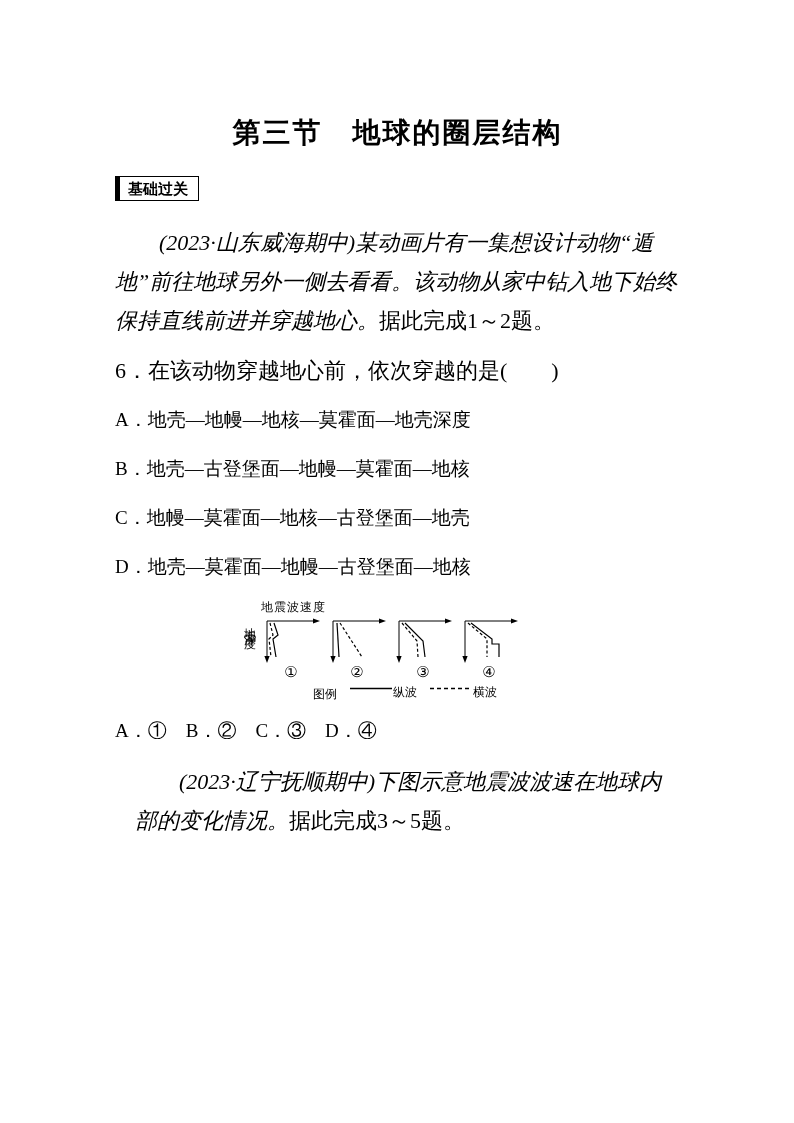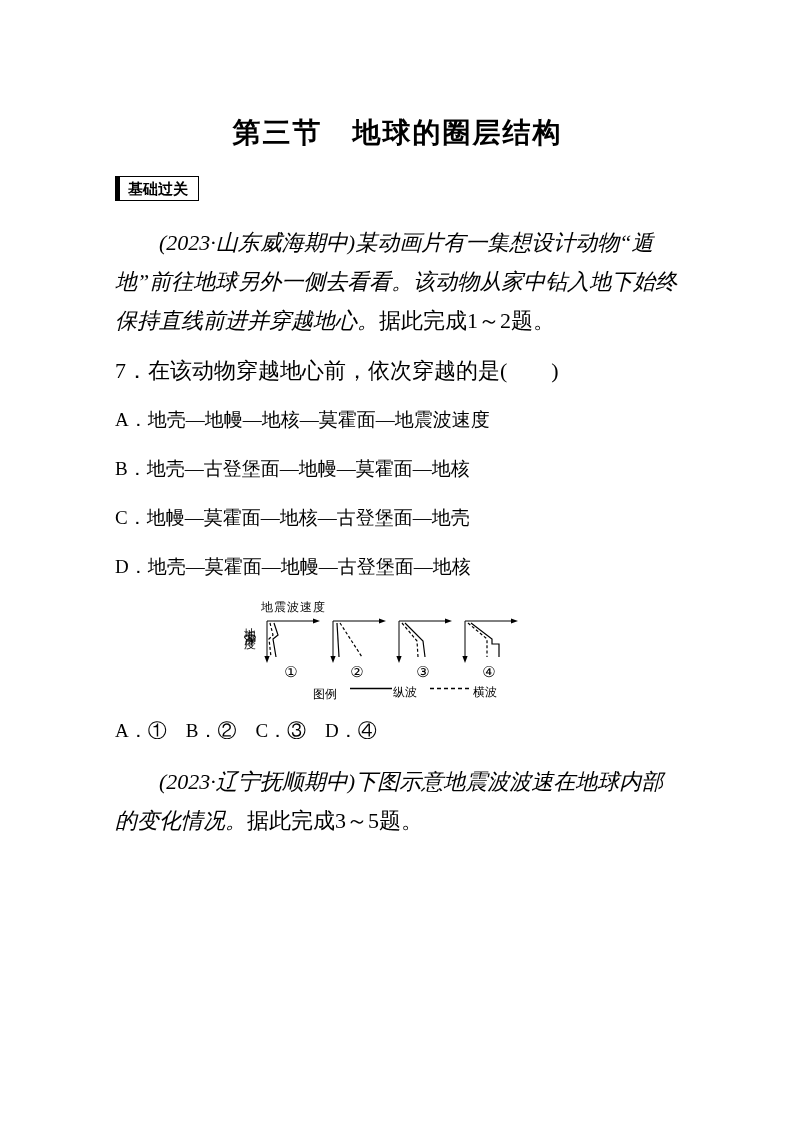--- a/index.html
+++ b/index.html
@@ -36,21 +36,21 @@
   }
 
   .para { font-size: 22px; line-height: 39px; margin: 0; }
   .kaiti { font-style: italic; }
   .indent { text-indent: 2em; }
   .intro1 { margin-top: 22px; }
   .stem   { margin-top: 11px; }
   .option { font-size: 19px; line-height: 39px; margin-top: 10px; }
   .q2stem { margin-top: 12px; padding-left: 28px; text-indent: -28px; }
   .answers { margin-top: 10px; }
-  .intro2 { margin-top: 12px; }
+  .intro2 { margin-top: 12px; margin-left: 20px; }
 
   
   .fig { margin: 14px 0 0 126px; width: 330px; }
   .fig-hlabel {
     font-size: 12px;
     line-height: 14px;
     margin-left: 20px;
     letter-spacing: 1px;
   }
   .fig-row { display: flex; align-items: flex-start; }
@@ -89,23 +89,23 @@
 
 <div class="page">
   <div class="content">
 
     <h1 class="title">第三节　地球的圈层结构</h1>
 
     <div class="badge">基础过关</div>
 
     <p class="para indent intro1"><span class="kaiti">(2023·山东威海期中)某动画片有一集想设计动物“遁地”前往地球另外一侧去看看。该动物从家中钻入地下始终保持直线前进并穿越地心。</span><span>据此完成1～2题。</span></p>
 
-    <p class="para stem">7．在该动物穿越地心前，依次穿越的是(　　)</p>
+    <p class="para stem">6．在该动物穿越地心前，依次穿越的是(　　)</p>
 
-    <div class="option">A．地壳—地幔—地核—莫霍面—地震波速度</div>
+    <div class="option">A．地壳—地幔—地核—莫霍面—地壳深度</div>
     <div class="option">B．地壳—古登堡面—地幔—莫霍面—地核</div>
     <div class="option">C．地幔—莫霍面—地核—古登堡面—地壳</div>
     <div class="option">D．地壳—莫霍面—地幔—古登堡面—地核</div>
 
 
     <figure class="fig" style="margin-left:126px">
       <div class="fig-hlabel">地震波速度</div>
       <div class="fig-row">
         <div class="fig-vlabel">地壳深度</div>
 

